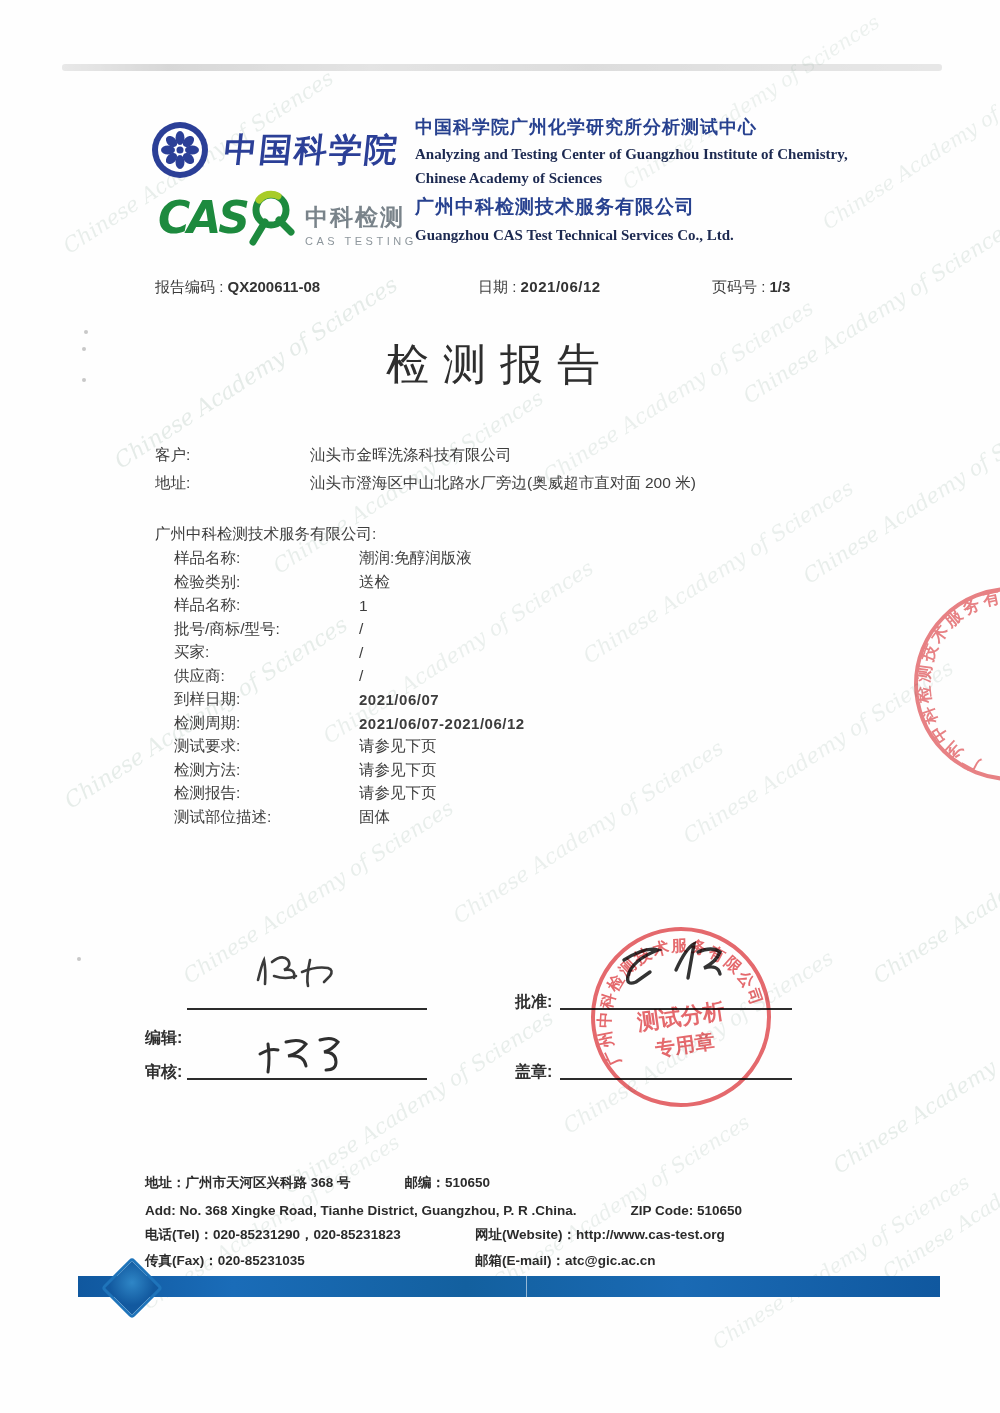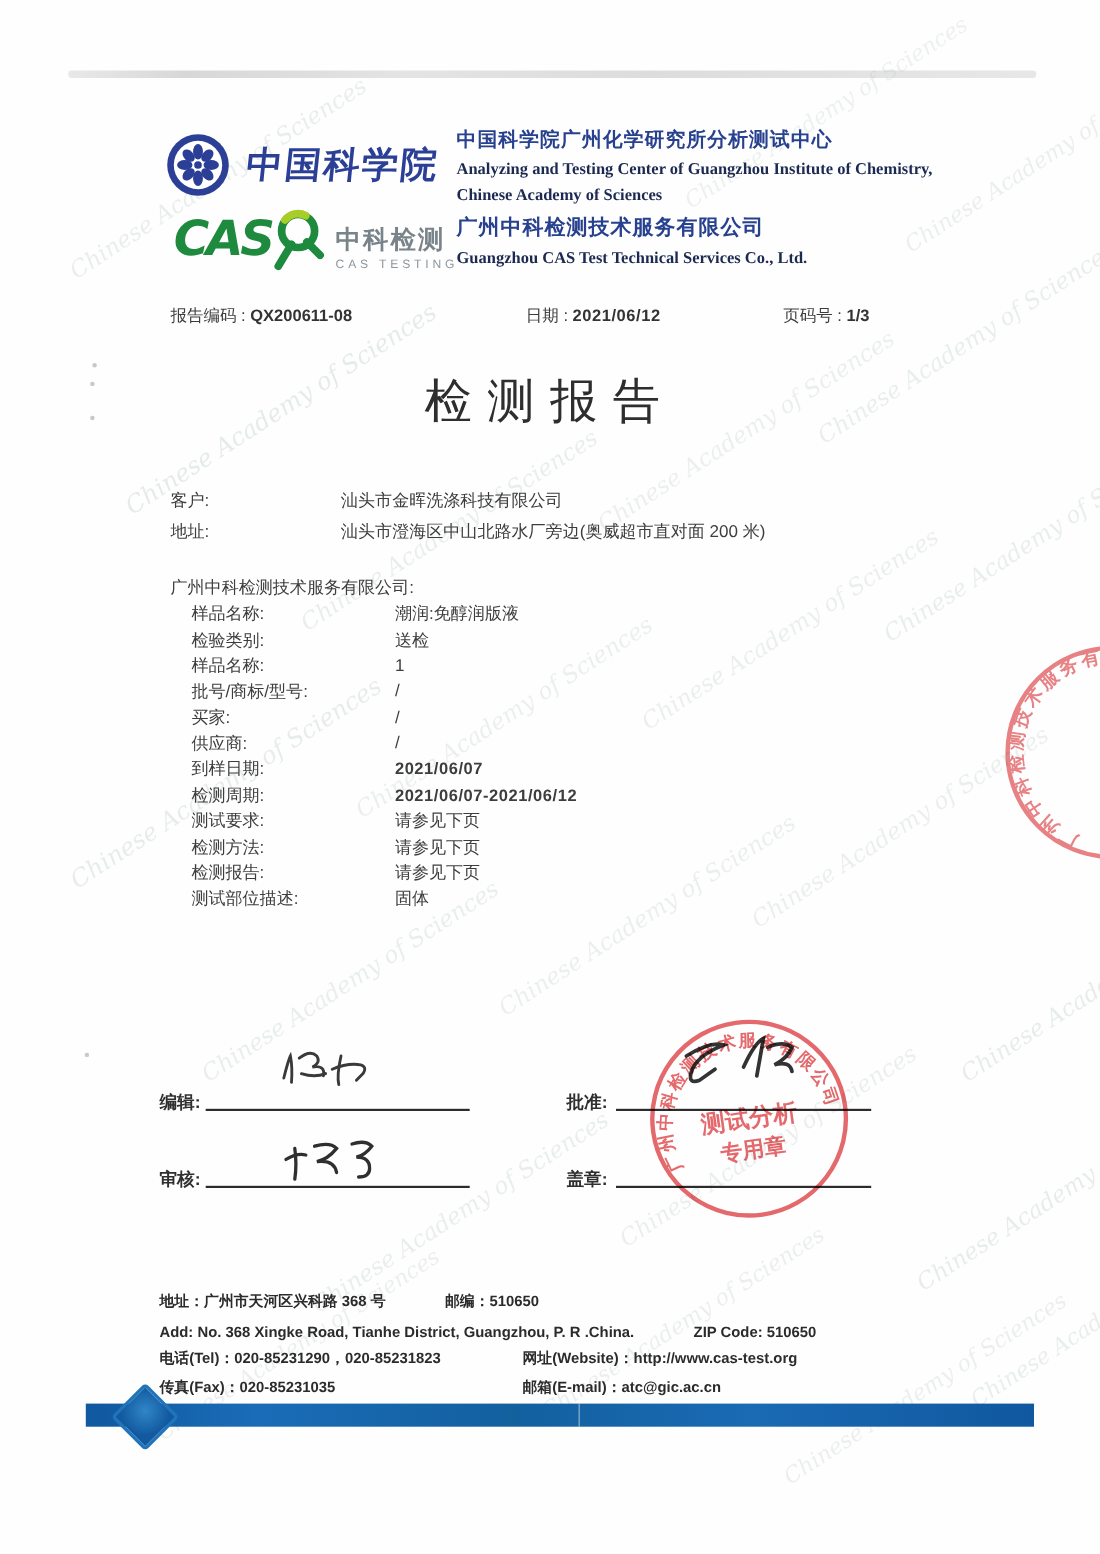--- a/index.html
+++ b/index.html
@@ -221,21 +221,21 @@
     <div class="row">
         <span class="lbl">检测报告:</span>
         <span class="val">请参见下页</span>
       </div>
     <div class="row">
         <span class="lbl">测试部位描述:</span>
         <span class="val">固体</span>
       </div>
   </div>
 
-  <div class="sig-label" style="left:145px;top:992px">编辑:</div>
+  <div class="sig-label" style="left:145px;top:1028px">编辑:</div>
   <div class="sig-line" style="left:187px;top:1008px;width:240px"></div>
   <div class="sig-label" style="left:515px;top:992px">批准:</div>
   <div class="sig-line" style="left:560px;top:1008px;width:232px"></div>
   <div class="sig-label" style="left:145px;top:1062px">审核:</div>
   <div class="sig-line" style="left:187px;top:1078px;width:240px"></div>
   <div class="sig-label" style="left:515px;top:1062px">盖章:</div>
   <div class="sig-line" style="left:560px;top:1078px;width:232px"></div>
 
   <div class="handsig" style="left:248px;top:942px">
     <svg width="110" height="60" viewBox="0 0 110 60" fill="none" stroke="#3a3a3a" stroke-width="2.6" stroke-linecap="round">

